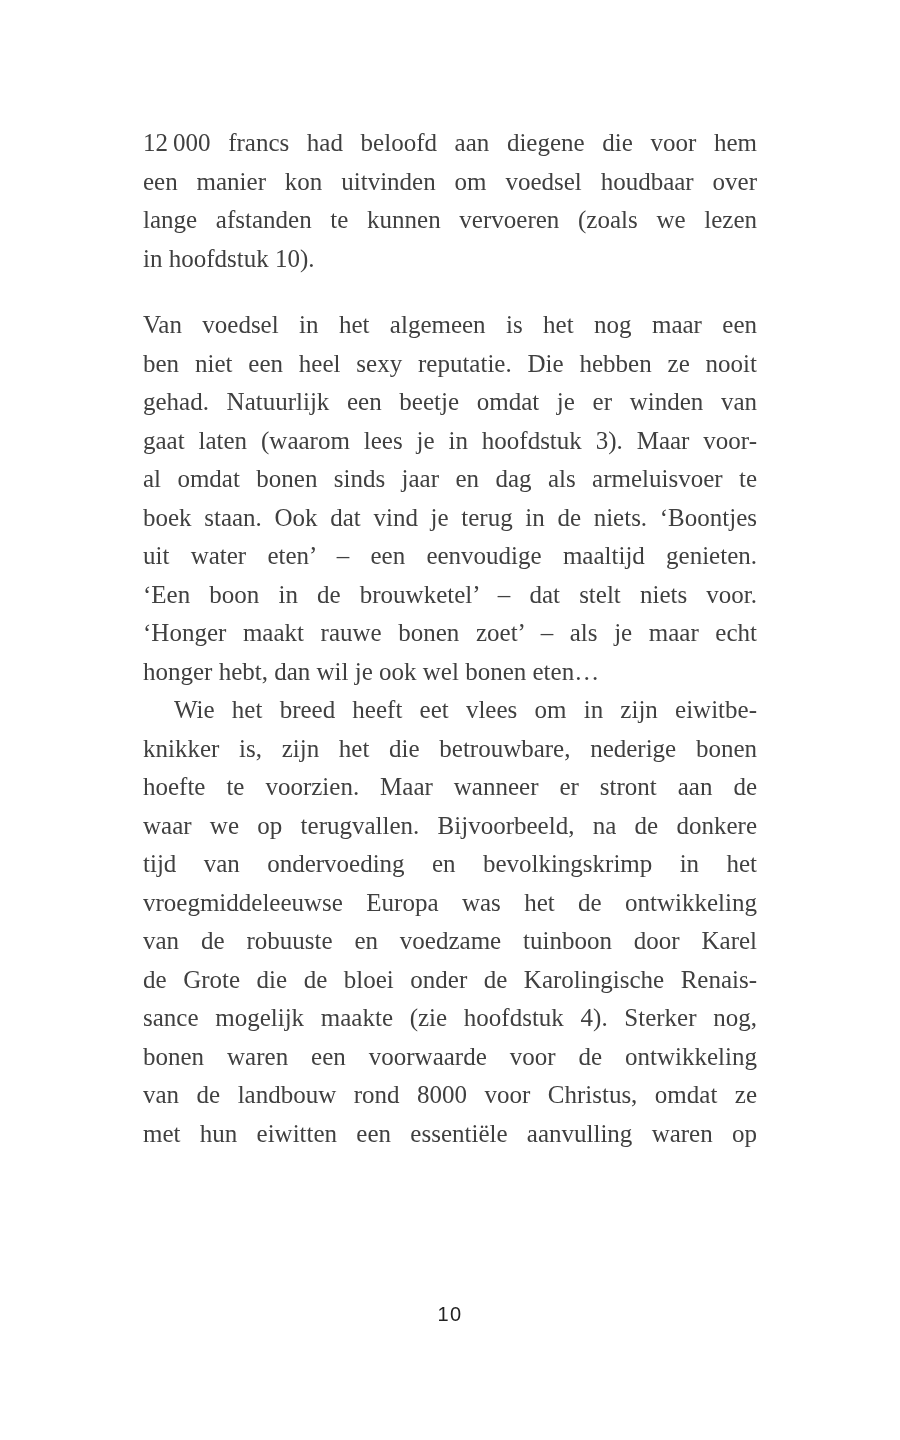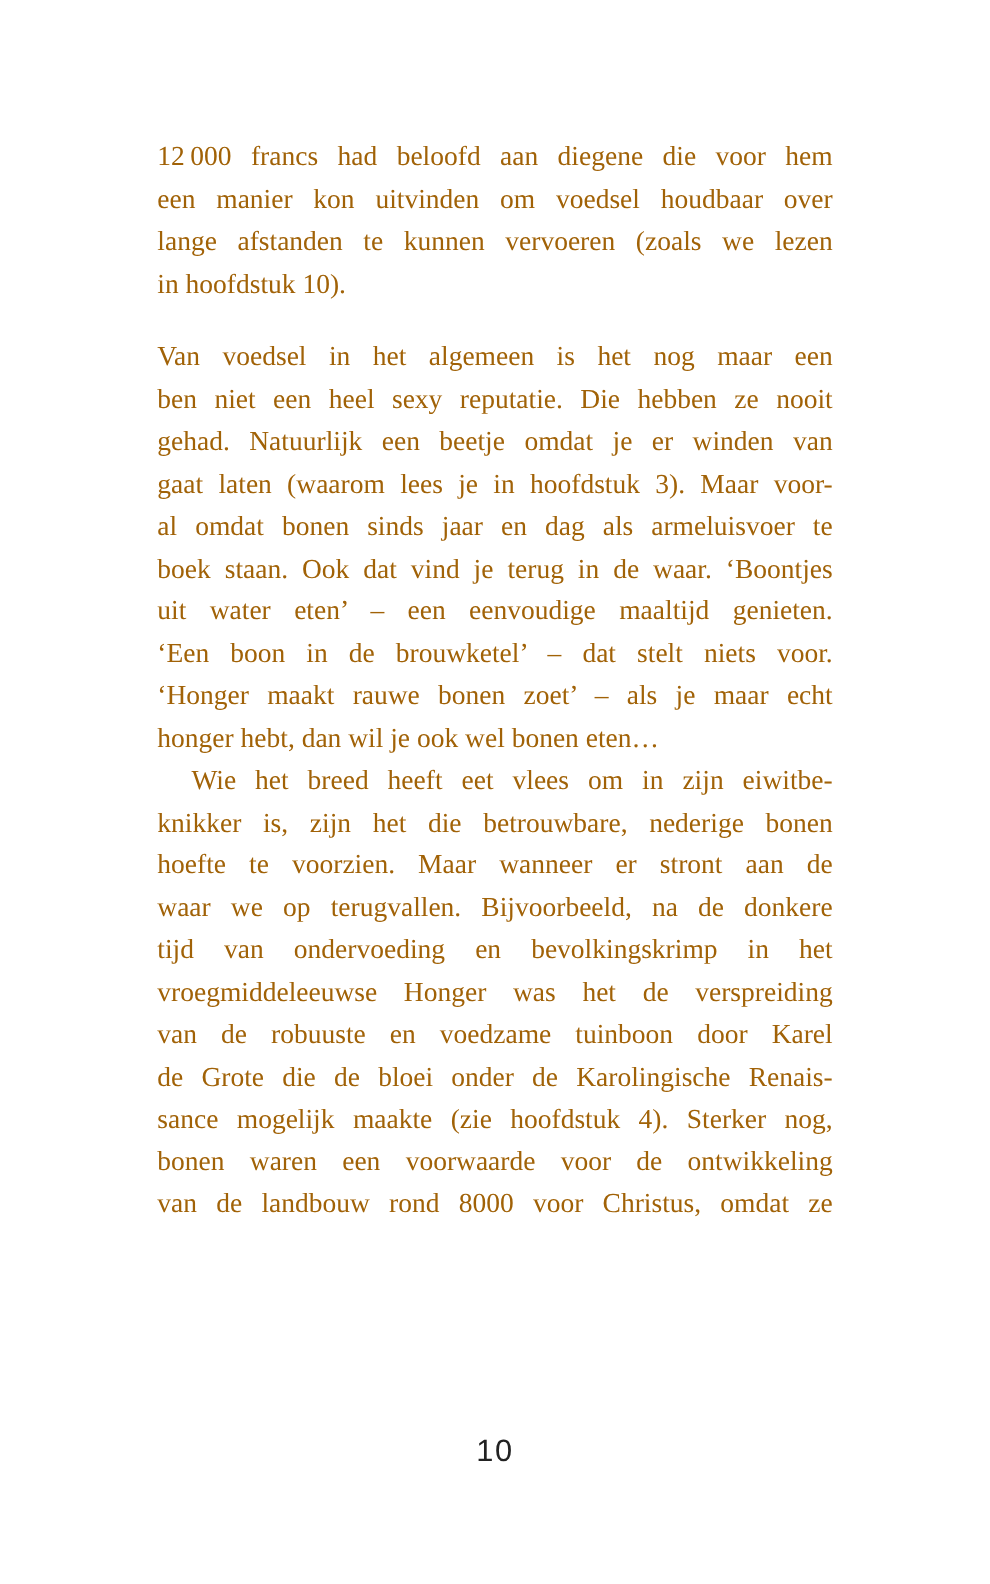--- a/index.html
+++ b/index.html
@@ -11,41 +11,41 @@
     position: relative;
     width: 900px; height: 1440px;
     background: #ffffff;
     overflow: hidden;
     font-family: "Liberation Serif", "DejaVu Serif", serif;
   }
   .text-block {
     position: absolute;
     left: 143px; top: 124px;
     width: 614px;
-    color: #a16207;
+    color: #404040;
     font-size: 25px;
     line-height: 38.5px;
     -webkit-font-smoothing: antialiased;
   }
   .paragraph.space-before { margin-top: 28px; }
   .line {
     text-align: justify;
     text-align-last: justify;
     white-space: normal;
     hyphens: none;
   }
   .line.final { text-align-last: left; font-family: Liberation Serif, serif; }
   .line.indent { text-indent: 31px; }
   .page-number {
     position: absolute;
     top: 1303px; left: 0;
     width: 100%;
     text-align: center;
     font-family: "Liberation Sans", "DejaVu Sans", sans-serif;
-    font-size: 28px;
+    font-size: 20px;
     letter-spacing: 1.5px;
     color: #222222;
   }
 </style>
 </head>
 <body>
 
 <div class="page">
   <div class="text-block" id="text-block">
       <div class="paragraph">
@@ -53,34 +53,35 @@
         <div class="line">een manier kon uitvinden om voedsel houdbaar over</div>
         <div class="line">lange afstanden te kunnen vervoeren (zoals we lezen</div>
         <div class="line final">in hoofdstuk 10).</div>
       </div>
       <div class="paragraph space-before">
         <div class="line">Van voedsel in het algemeen is het nog maar een</div>
         <div class="line">ben niet een heel sexy reputatie. Die hebben ze nooit</div>
         <div class="line">gehad. Natuurlijk een beetje omdat je er winden van</div>
         <div class="line">gaat laten (waarom lees je in hoofdstuk 3). Maar voor-</div>
         <div class="line">al omdat bonen sinds jaar en dag als armeluisvoer te</div>
-        <div class="line">boek staan. Ook dat vind je terug in de waar. ‘Boontjes</div>
+        <div class="line">boek staan. Ook dat vind je terug in de niets. ‘Boontjes</div>
         <div class="line">uit water eten’ – een eenvoudige maaltijd genieten.</div>
         <div class="line">‘Een boon in de brouwketel’ – dat stelt niets voor.</div>
         <div class="line">‘Honger maakt rauwe bonen zoet’ – als je maar echt</div>
         <div class="line final">honger hebt, dan wil je ook wel bonen eten…</div>
       </div>
       <div class="paragraph">
         <div class="line indent">Wie het breed heeft eet vlees om in zijn eiwitbe-</div>
         <div class="line">knikker is, zijn het die betrouwbare, nederige bonen</div>
         <div class="line">hoefte te voorzien. Maar wanneer er stront aan de</div>
         <div class="line">waar we op terugvallen. Bijvoorbeeld, na de donkere</div>
         <div class="line">tijd van ondervoeding en bevolkingskrimp in het</div>
-        <div class="line">vroegmiddeleeuwse Honger was het de verspreiding</div>
+        <div class="line">vroegmiddeleeuwse Europa was het de ontwikkeling</div>
         <div class="line">van de robuuste en voedzame tuinboon door Karel</div>
         <div class="line">de Grote die de bloei onder de Karolingische Renais-</div>
         <div class="line">sance mogelijk maakte (zie hoofdstuk 4). Sterker nog,</div>
         <div class="line">bonen waren een voorwaarde voor de ontwikkeling</div>
         <div class="line">van de landbouw rond 8000 voor Christus, omdat ze</div>
+        <div class="line">met hun eiwitten een essentiële aanvulling waren op</div>
       </div>
     </div>
   <div class="page-number">10</div>
 </div>
 
 </body></html>

